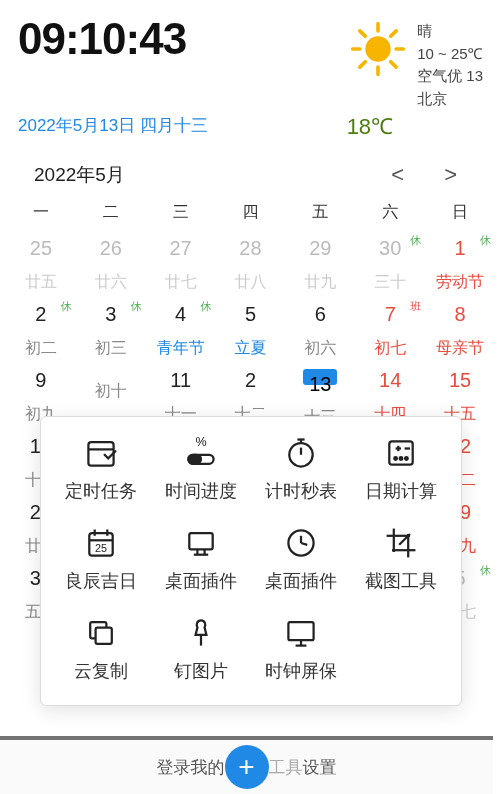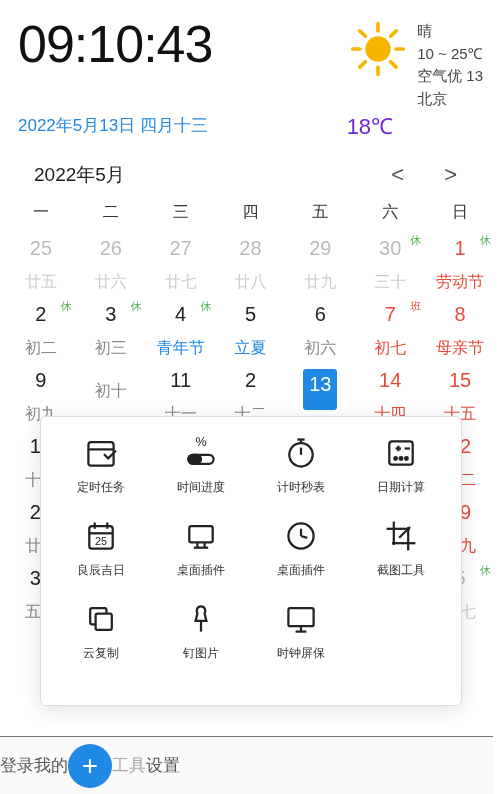--- a/index.html
+++ b/index.html
@@ -1,50 +1,50 @@
 <!DOCTYPE html>
 <html><head>
 <meta charset="utf-8">
 <style>
 *{margin:0;padding:0;box-sizing:border-box;font-family:"Microsoft YaHei",Arial,sans-serif}
 body{width:501px;height:794px;background:#fff;position:relative;overflow:hidden}
 .header{padding:14px 18px 8px}
 .time-row{display:flex;align-items:flex-start;justify-content:space-between}
-.time{font-size:52px;font-weight:400;letter-spacing:-1px;color:#111}
+.time{font-size:44px;font-weight:700;letter-spacing:-1px;color:#111}
 .weather-block{display:flex;align-items:flex-start;gap:10px;margin-top:6px}
 .sun-icon svg{width:58px;height:58px}
 .weather-text{font-size:15px;color:#444;line-height:1.5}
 .date-row{display:flex;justify-content:space-between;align-items:center;}
 .date-cn{color:#2089e5;font-size:17px}
-.temp-now{font-size:22px;color:#6d28d9;margin-right:90px}
+.temp-now{font-size:22px;color:#4d7c0f;margin-right:90px}
 .month-bar{display:flex;justify-content:space-between;align-items:center;padding:14px 34px 6px}
 .month-label{font-size:19px;color:#222}
 .nav-arrows{display:flex;gap:40px;font-size:22px;color:#555;margin-right:10px}
 .nav-arrows span{cursor:pointer}
 .cal{padding:0 6px}
 .cal-head,.cal-row{display:grid;grid-template-columns:repeat(7,1fr);text-align:center}
 .cal-head div{font-size:16px;color:#333;padding:8px 0}
 .cell{position:relative;height:66px;padding-top:6px}
 .cell .num{font-size:20px;color:#222}
 .cell .sub{font-size:16px;color:#888;margin-top:12px}
 .cell.dim .num{color:#bbb}
 .cell.dim .sub{color:#ccc}
 .cell.blue .sub{color:#2089e5}
 .cell.red .num{color:#e74c3c}
 .cell.red .sub{color:#e74c3c}
 .cell .badge{position:absolute;top:2px;right:4px;font-size:11px}
 .badge.rest{color:#4caf50}
 .badge.work{color:#e74c3c}
-.cell.today .num{background:#2089e5;color:#ffffff;display:inline-block;width:34px;height:41px;line-height:30px;border-radius:3px}
+.cell.today .num{background:#2089e5;color:#000000;display:inline-block;width:34px;height:16px;line-height:30px;border-radius:3px}
 .popup{position:absolute;left:40px;top:416px;width:422px;height:290px;background:#fff;border:1px solid #ddd;border-radius:6px;box-shadow:0 4px 20px rgba(0,0,0,0.12);padding:18px 10px;z-index:50}
 .popup-grid{display:grid;grid-template-columns:repeat(4,1fr);row-gap:22px}
 .pcell{display:flex;flex-direction:column;align-items:center;gap:8px;cursor:pointer}
 .pcell .pico{width:36px;height:36px;display:flex;align-items:center;justify-content:center}
-.pcell .plabel{font-size:12px;color:#333}
-.footer{position:absolute;bottom:0;left:0;right:8px;height:58px;display:flex;align-items:center;justify-content:flex-start;border-top:1px solid #737373;background:#fafafa}
+.pcell .plabel{font-size:18px;color:#333}
+.footer{position:absolute;bottom:0;left:0;right:8px;height:58px;display:flex;align-items:center;justify-content:center;border-top:4px solid #737373;background:#fafafa}
 .footer .fitem{font-size:17px;color:#555;cursor:pointer}
 .footer .fitem.dim{color:#aaa}
 .footer .plus{width:44px;height:44px;border-radius:50%;background:#2089e5;color:#fff;font-size:28px;display:flex;align-items:center;justify-content:center;cursor:pointer}
 </style>
 </head>
 <body>
 
 <div class="header">
   <div class="time-row">
     <div class="time">09:10:43</div>

